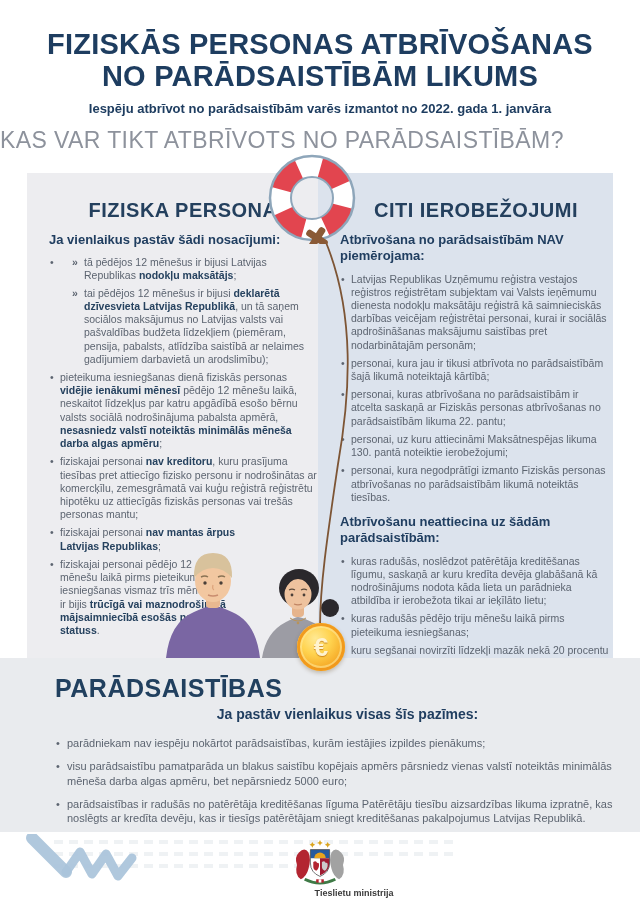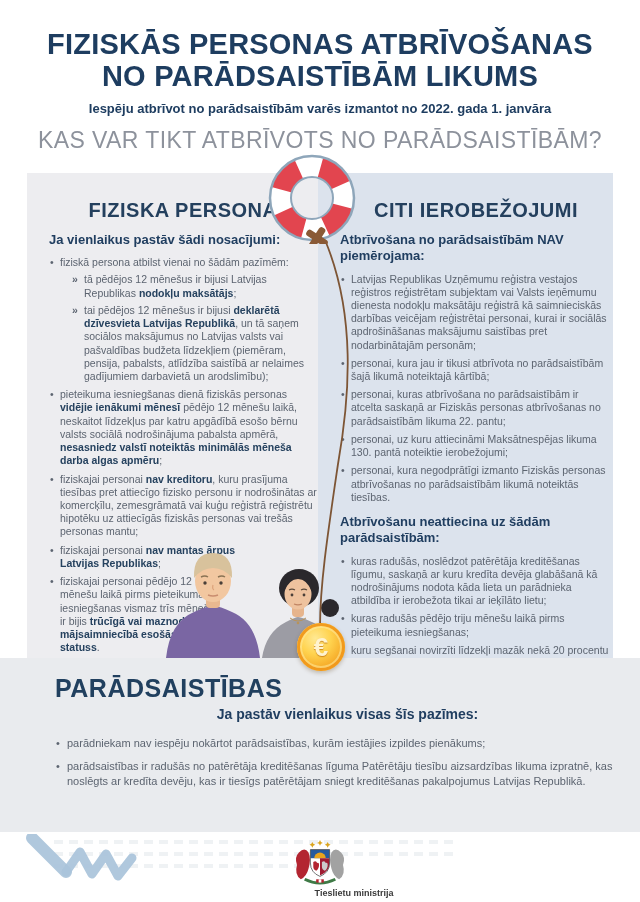--- a/index.html
+++ b/index.html
@@ -3,21 +3,21 @@
 <meta charset="utf-8">
 <style>
   html,body{margin:0;padding:0;}
   .page{position:relative;width:640px;height:902px;background:#ffffff;overflow:hidden;
         font-family:"Liberation Sans",sans-serif;}
   
   .main-title{position:absolute;top:28px;left:0;width:640px;text-align:center;
     font-size:29px;font-weight:700;color:#1e3d60;line-height:1.12;letter-spacing:.2px;}
   .subtitle{position:absolute;top:101px;left:0;width:640px;text-align:center;
     font-size:13px;font-weight:700;color:#1e3d60;}
-  .question{position:absolute;top:127px;left:0;width:640px;text-align:center;
+  .question{position:absolute;top:127px;left:0;width:640px;
     font-size:23px;font-weight:400;color:#8d929c;letter-spacing:.4px;}
   
   .panel{position:absolute;top:173px;height:485px;overflow:hidden;}
   .panel-left{left:27px;width:291px;background:#ededf0;}
   .panel-right{left:318px;width:295px;background:#dce3ed;}
   .panel-inner{padding:12px 1px 0 22px;}
   .panel-heading{margin:14px 0 10px;text-align:center;font-size:20px;font-weight:600;
     color:#24405e;letter-spacing:.5px;}
   .panel-subheading{margin:0 0 8px;font-size:13px;line-height:1.25;font-weight:700;color:#203e60;}
   ul.bullets{list-style:none;margin:0;padding:0;font-size:10.5px;line-height:1.26;color:#5c6470;}
@@ -65,21 +65,20 @@
   </div>
   <div class="subtitle">Iespēju atbrīvot no parādsaistībām varēs izmantot no 2022. gada 1. janvāra</div>
   <div class="question">KAS VAR TIKT ATBRĪVOTS NO PARĀDSAISTĪBĀM?</div>
 
   <div class="panel panel-left">
     <div class="panel-inner">
       <div class="panel-heading">FIZISKA PERSONA</div>
       <p class="panel-subheading">Ja vienlaikus pastāv šādi nosacījumi:</p>
       <ul class="bullets">
         <li>
-          <span>fiziskā persona atbilst vienai no šādām pazīmēm:</span>
           <ul class="sub-bullets">
             <li>tā pēdējos 12 mēnešus ir bijusi Latvijas Republikas <b>nodokļu maksātājs</b>;</li>
             <li>tai pēdējos 12 mēnešus ir bijusi <b>deklarētā dzīvesvieta Latvijas Republikā</b>, un tā saņem sociālos maksājumus no Latvijas valsts vai pašvaldības budžeta līdzekļiem (piemēram, pensija, pabalsts, atlīdzība saistībā ar nelaimes gadījumiem darbavietā un arodslimību);</li>
           </ul>
         </li>
         <li>pieteikuma iesniegšanas dienā fiziskās personas <b>vidējie ienākumi mēnesī</b> pēdējo 12 mēnešu laikā, neskaitot līdzekļus par katru apgādībā esošo bērnu valsts sociālā nodrošinājuma pabalsta apmērā, <b>nesasniedz valstī noteiktās minimālās mēneša darba algas apmēru</b>;</li>
         <li>fiziskajai personai <b>nav kreditoru</b>, kuru prasījuma tiesības pret attiecīgo fizisko personu ir nodrošinātas ar komercķīlu, zemesgrāmatā vai kuģu reģistrā reģistrētu hipotēku uz attiecīgās fiziskās personas vai trešās personas mantu;</li>
         <li class="narrow-190">fiziskajai personai <b>nav mantas ārpus Latvijas Republikas</b>;</li>
         <li class="narrow-168">fiziskajai personai pēdējo 12 mēnešu laikā pirms pieteikuma iesniegšanas vismaz trīs mēnešus ir bijis <b>trūcīgā vai maznodrošinātā mājsaimniecībā esošās personas statuss</b>.</li>
       </ul>
@@ -153,20 +152,21 @@
 
   <div class="coin">
     <span class="euro">€</span>
   </div>
 
   <div class="band">
     <div class="band-heading">PARĀDSAISTĪBAS</div>
     <div class="band-subheading">Ja pastāv vienlaikus visas šīs pazīmes:</div>
     <ul class="bullets">
       <li>parādniekam nav iespēju nokārtot parādsaistības, kurām iestājies izpildes pienākums;</li>
+      <li>visu parādsaistību pamatparāda un blakus saistību kopējais apmērs pārsniedz vienas valstī noteiktās minimālās mēneša darba algas apmēru, bet nepārsniedz 5000 euro;</li>
       <li>parādsaistības ir radušās no patērētāja kreditēšanas līguma Patērētāju tiesību aizsardzības likuma izpratnē, kas noslēgts ar kredīta devēju, kas ir tiesīgs patērētājam sniegt kreditēšanas pakalpojumus Latvijas Republikā.</li>
     </ul>
   </div>
 
   <div class="footer">
     <svg class="zigzag" viewBox="0 0 440 56">
       <g stroke="#e3e8ec" stroke-width="4" stroke-dasharray="9 6" opacity="0.55">
         <line x1="30" y1="8" x2="430" y2="8"></line>
         <line x1="30" y1="20" x2="430" y2="20"></line>
         <line x1="30" y1="32" x2="300" y2="32"></line>

